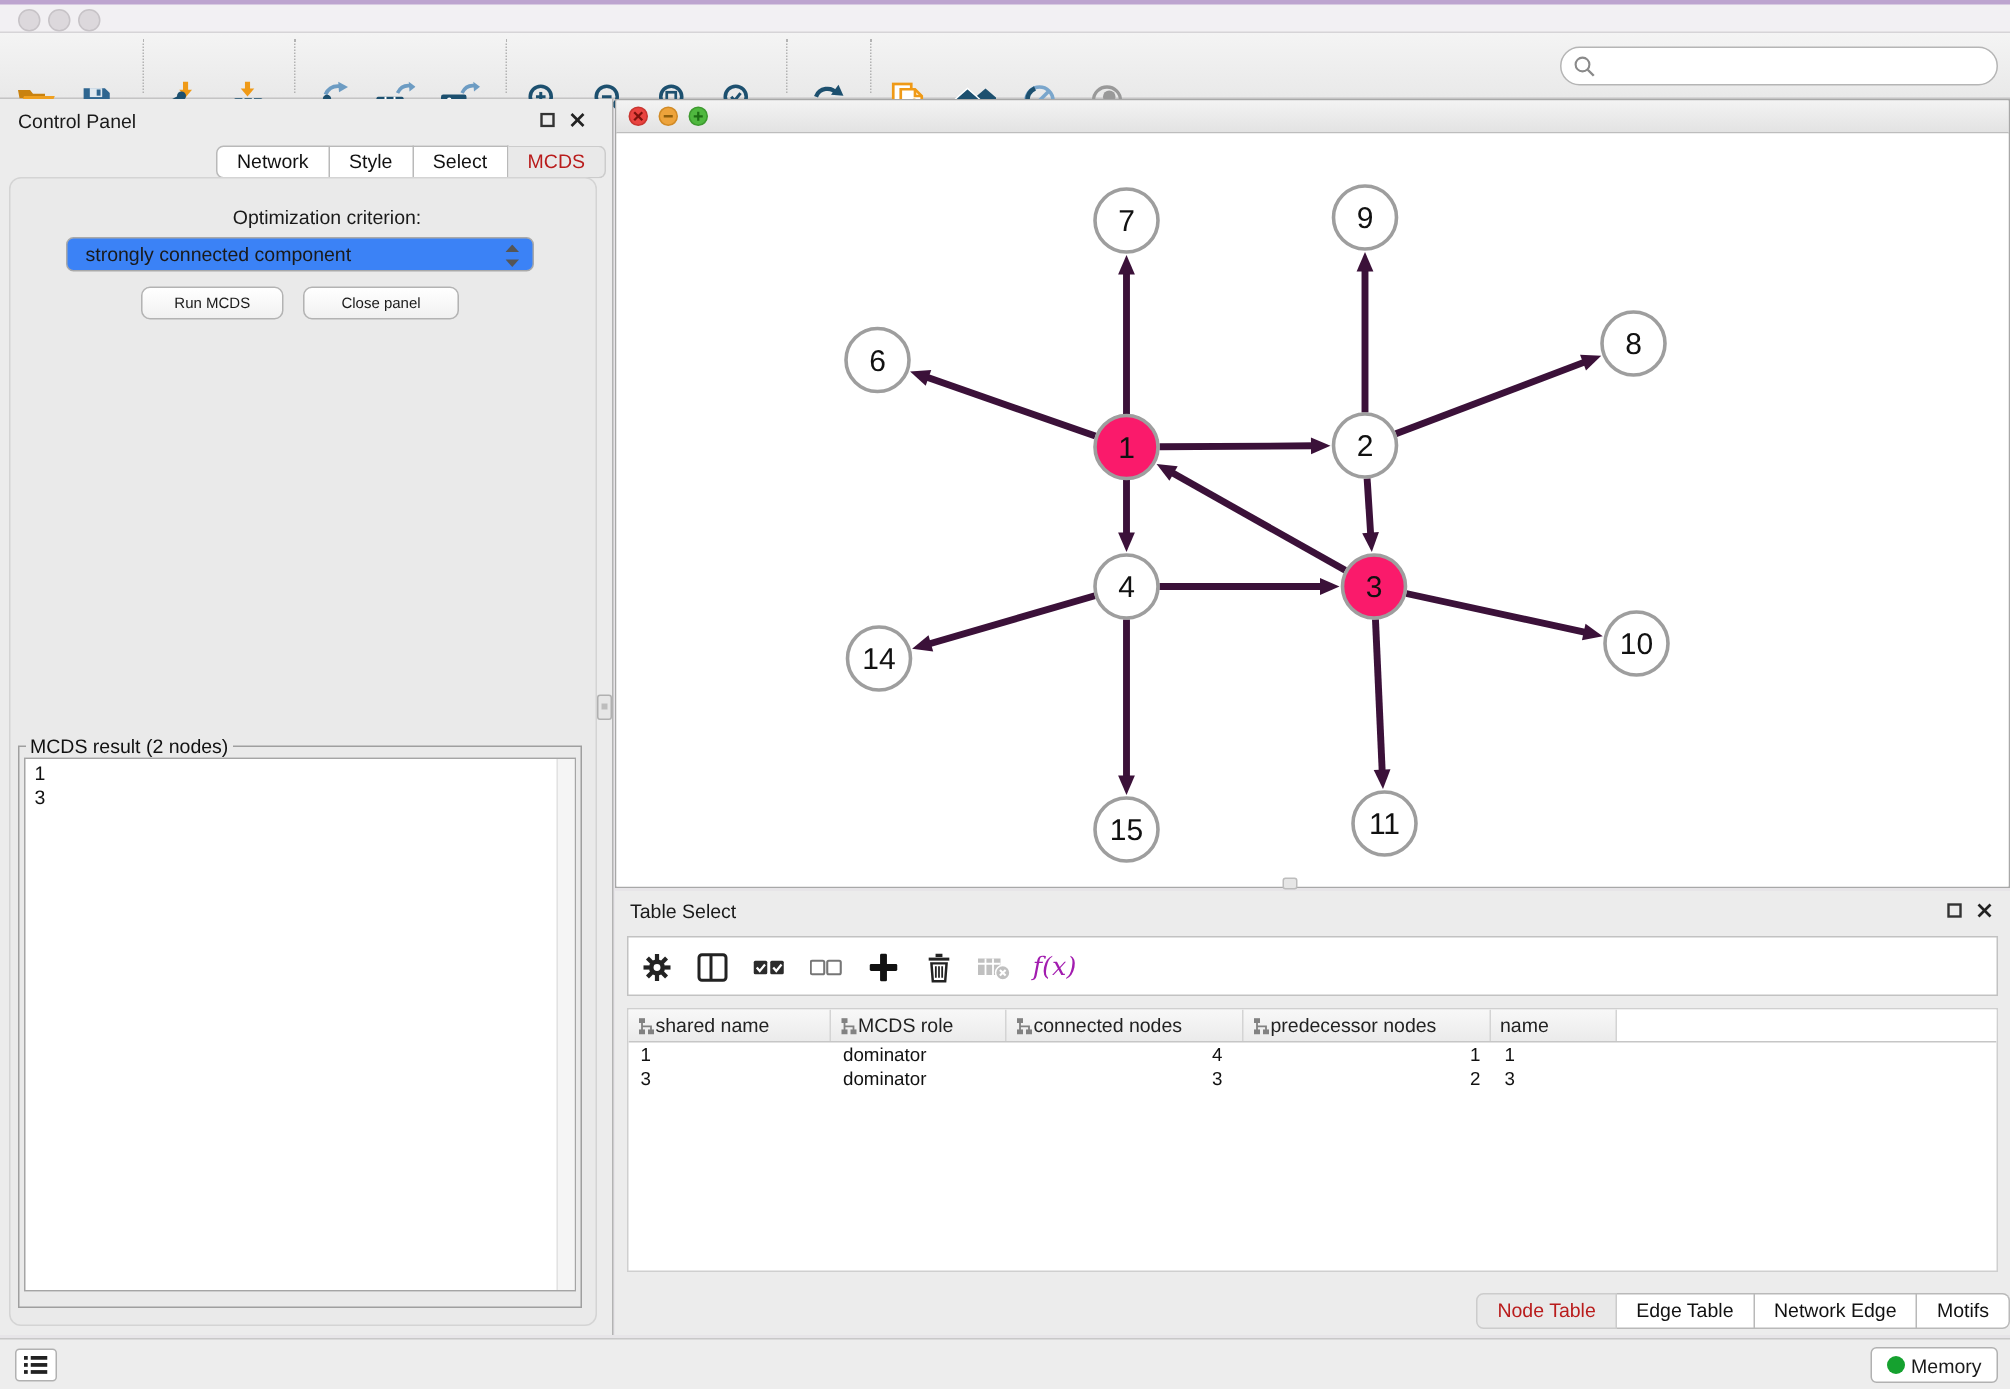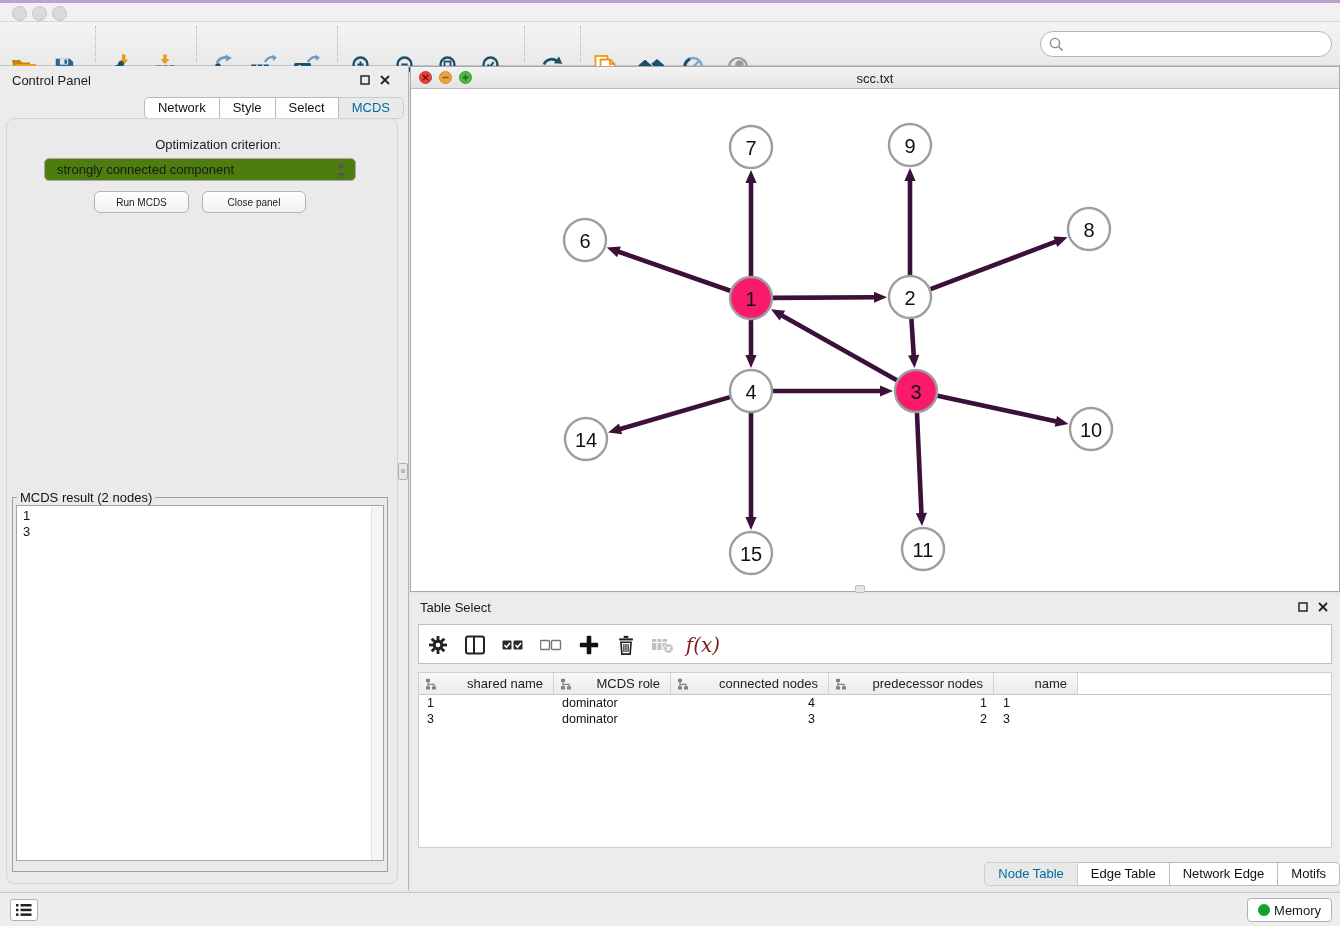--- a/index.html
+++ b/index.html
@@ -26,25 +26,25 @@
 
   
   #control-panel{left:0;top:66px;width:408px;height:824px;background:#ececec}
   .panel-title{font-size:13px;color:#1a1a1a}
   .win-btn{position:absolute;width:14px;height:14px;display:flex;align-items:center;justify-content:center}
   .segs{display:flex;justify-content:flex-end}
   .seg{height:20px;line-height:20px;padding:0 13px;background:#fff;border:1px solid #b9b9b9;
        border-left-width:0;font-size:13px;color:#111;white-space:nowrap}
   .seg:first-child{border-left-width:1px;border-radius:5px 0 0 5px}
   .seg:last-child{border-radius:0 5px 5px 0}
-  .seg.dis{background:#e9e9e9;color:#0369a1;border-color:#cccccc}
+  .seg.dis{background:#e9e9e9;color:#b91c1c;border-color:#cccccc}
   #cp-content{left:6px;top:118px;width:392px;height:766px;background:#eaeaea;
     border:1px solid #d4d4d4;border-radius:8px;box-sizing:border-box}
   #opt-label{left:16px;top:137px;width:404px;text-align:center;font-size:13px}
-  #criterion-select{left:44px;top:158px;width:312px;height:23px;background:#4d7c0f;border:1px solid #a9a9a9;
+  #criterion-select{left:44px;top:158px;width:312px;height:23px;background:#3b82f6;border:1px solid #a9a9a9;
     border-radius:5px;box-sizing:border-box;display:flex;align-items:center;font-size:13px;padding-left:12px}
   #criterion-chevrons{position:absolute;right:9px;top:4px}
   .btn{background:linear-gradient(#ffffff,#f1f1f1);border:1px solid #b3b3b3;border-radius:6px;
     font-size:10px;display:flex;align-items:center;justify-content:center;box-sizing:border-box}
   #run-btn{left:94px;top:191px;width:95px;height:22px}
   #close-panel-btn{left:202px;top:191px;width:104px;height:22px}
   #result-box{left:12px;top:490px;width:376px;height:382px;border:1px solid #9f9f9f;
     margin:0;padding:0;box-sizing:border-box;background:transparent}
   #result-box legend{font-size:13px;margin-left:4px;padding:0 3px;color:#111}
   #result-area{position:relative;margin:0 3px 3px 3px;height:356px;background:#fff;
@@ -64,25 +64,25 @@
   #nw-titlebar{left:0;top:0;width:100%;height:22px;background:linear-gradient(#f3f3f3,#e3e3e3);
     border-bottom:1px solid #bdbdbd;box-sizing:border-box}
   .tl{width:13px;height:13px;border-radius:50%;top:4px;display:flex;align-items:center;justify-content:center;box-sizing:border-box}
   #nw-title{left:0;top:4px;width:100%;text-align:center;font-size:13px;color:#1b1b1b}
   #nw-canvas{left:0;top:22px;width:928px;height:502px;background:#fff;overflow:hidden}
 
   
   #table-panel{left:410px;top:594px;width:930px;height:296px;background:#ececec}
   #tp-toolbar{left:8px;top:30px;width:914px;height:40px;background:#fff;border:1px solid #c2c2c2;box-sizing:border-box}
   .tpi{position:absolute;top:8px;width:24px;height:24px;display:flex;align-items:center;justify-content:center}
-  #fx-label{font-family:"DejaVu Serif",serif;font-style:italic;font-size:20px;color:#7f1d1d}
+  #fx-label{font-family:"DejaVu Serif",serif;font-style:italic;font-size:17px;color:#a21caf}
   #tp-table{left:8px;top:78px;width:914px;height:176px;background:#fff;border:1px solid #cfcfcf;box-sizing:border-box;overflow:hidden}
   #tp-header{display:flex;height:21px;background:linear-gradient(#f8f8f8,#ebebeb);border-bottom:1px solid #c6c6c6}
   .hcell{display:flex;align-items:center;box-sizing:border-box;border-right:1px solid #d4d4d4;padding-left:6px;font-size:13px;color:#222}
-  .hcell .hlab{flex:1;text-align:right;padding-right:10px}
+  .hcell .hlab{flex:1;text-align:left;padding-right:10px}
   .hfill{flex:1;background:#fff;border-right:none}
   .c0{width:135px}.c1{width:117px}.c2{width:158px}.c3{width:165px}.c4{width:84px}
   .trow{display:flex;height:16px;align-items:center}
   .tc{box-sizing:border-box;font-size:12.5px;color:#111}
   .tc.l{padding-left:8px;text-align:left}
   .tc.c2{padding-right:14px;text-align:right}
   .tc.c3{padding-right:7px;text-align:right}
   .tc.c4{padding-left:9px}
   .cf{flex:1}
   #tp-tabs{left:0;top:268px;width:930px}
@@ -359,21 +359,20 @@
         </svg>
     </span>
     <span class="abs tl" style="left:48px;background:#4fb83f;border:1px solid #3d9a2f">
       <svg width="7" height="7" viewBox="0 0 7 7">
           <g stroke="#1c6e14" stroke-width="1.5">
             <line x1="0.5" y1="3.5" x2="6.5" y2="3.5"></line>
             <line x1="3.5" y1="0.5" x2="3.5" y2="6.5"></line>
           </g>
         </svg>
     </span>
-    <div id="nw-title" class="abs">scc.txt</div>
   </div>
   <div id="nw-canvas" class="abs">
     <svg id="graph-svg" width="928" height="502" viewBox="0 0 928 502" font-family="Liberation Sans, sans-serif">
         <line x1="340" y1="187" x2="340" y2="92" stroke="#3b1139" stroke-width="4.6"></line>
         <polygon points="340,81 345.6,94 334.4,94" fill="#3b1139"></polygon>
         <line x1="319.23121807335133" y1="201.7434376400866" x2="206.0972084320934" y2="162.2146872835025" stroke="#3b1139" stroke-width="4.6"></line>
         <polygon points="195.71281746876906,158.5864061035458 209.83240448067576,157.58777573489314 206.13815455199259,168.16097380664158" fill="#3b1139"></polygon>
         <line x1="361.9995649035371" y1="208.86163795658152" x2="465.0006724218063" y2="208.21383224891946" stroke="#3b1139" stroke-width="4.6"></line>
         <polygon points="476.0004548735749,208.14465122721023 463.035931405264,213.82629986467603 462.96549254679644,202.6265213683299" fill="#3b1139"></polygon>
         <line x1="340" y1="231" x2="340" y2="268" stroke="#3b1139" stroke-width="4.6"></line>

